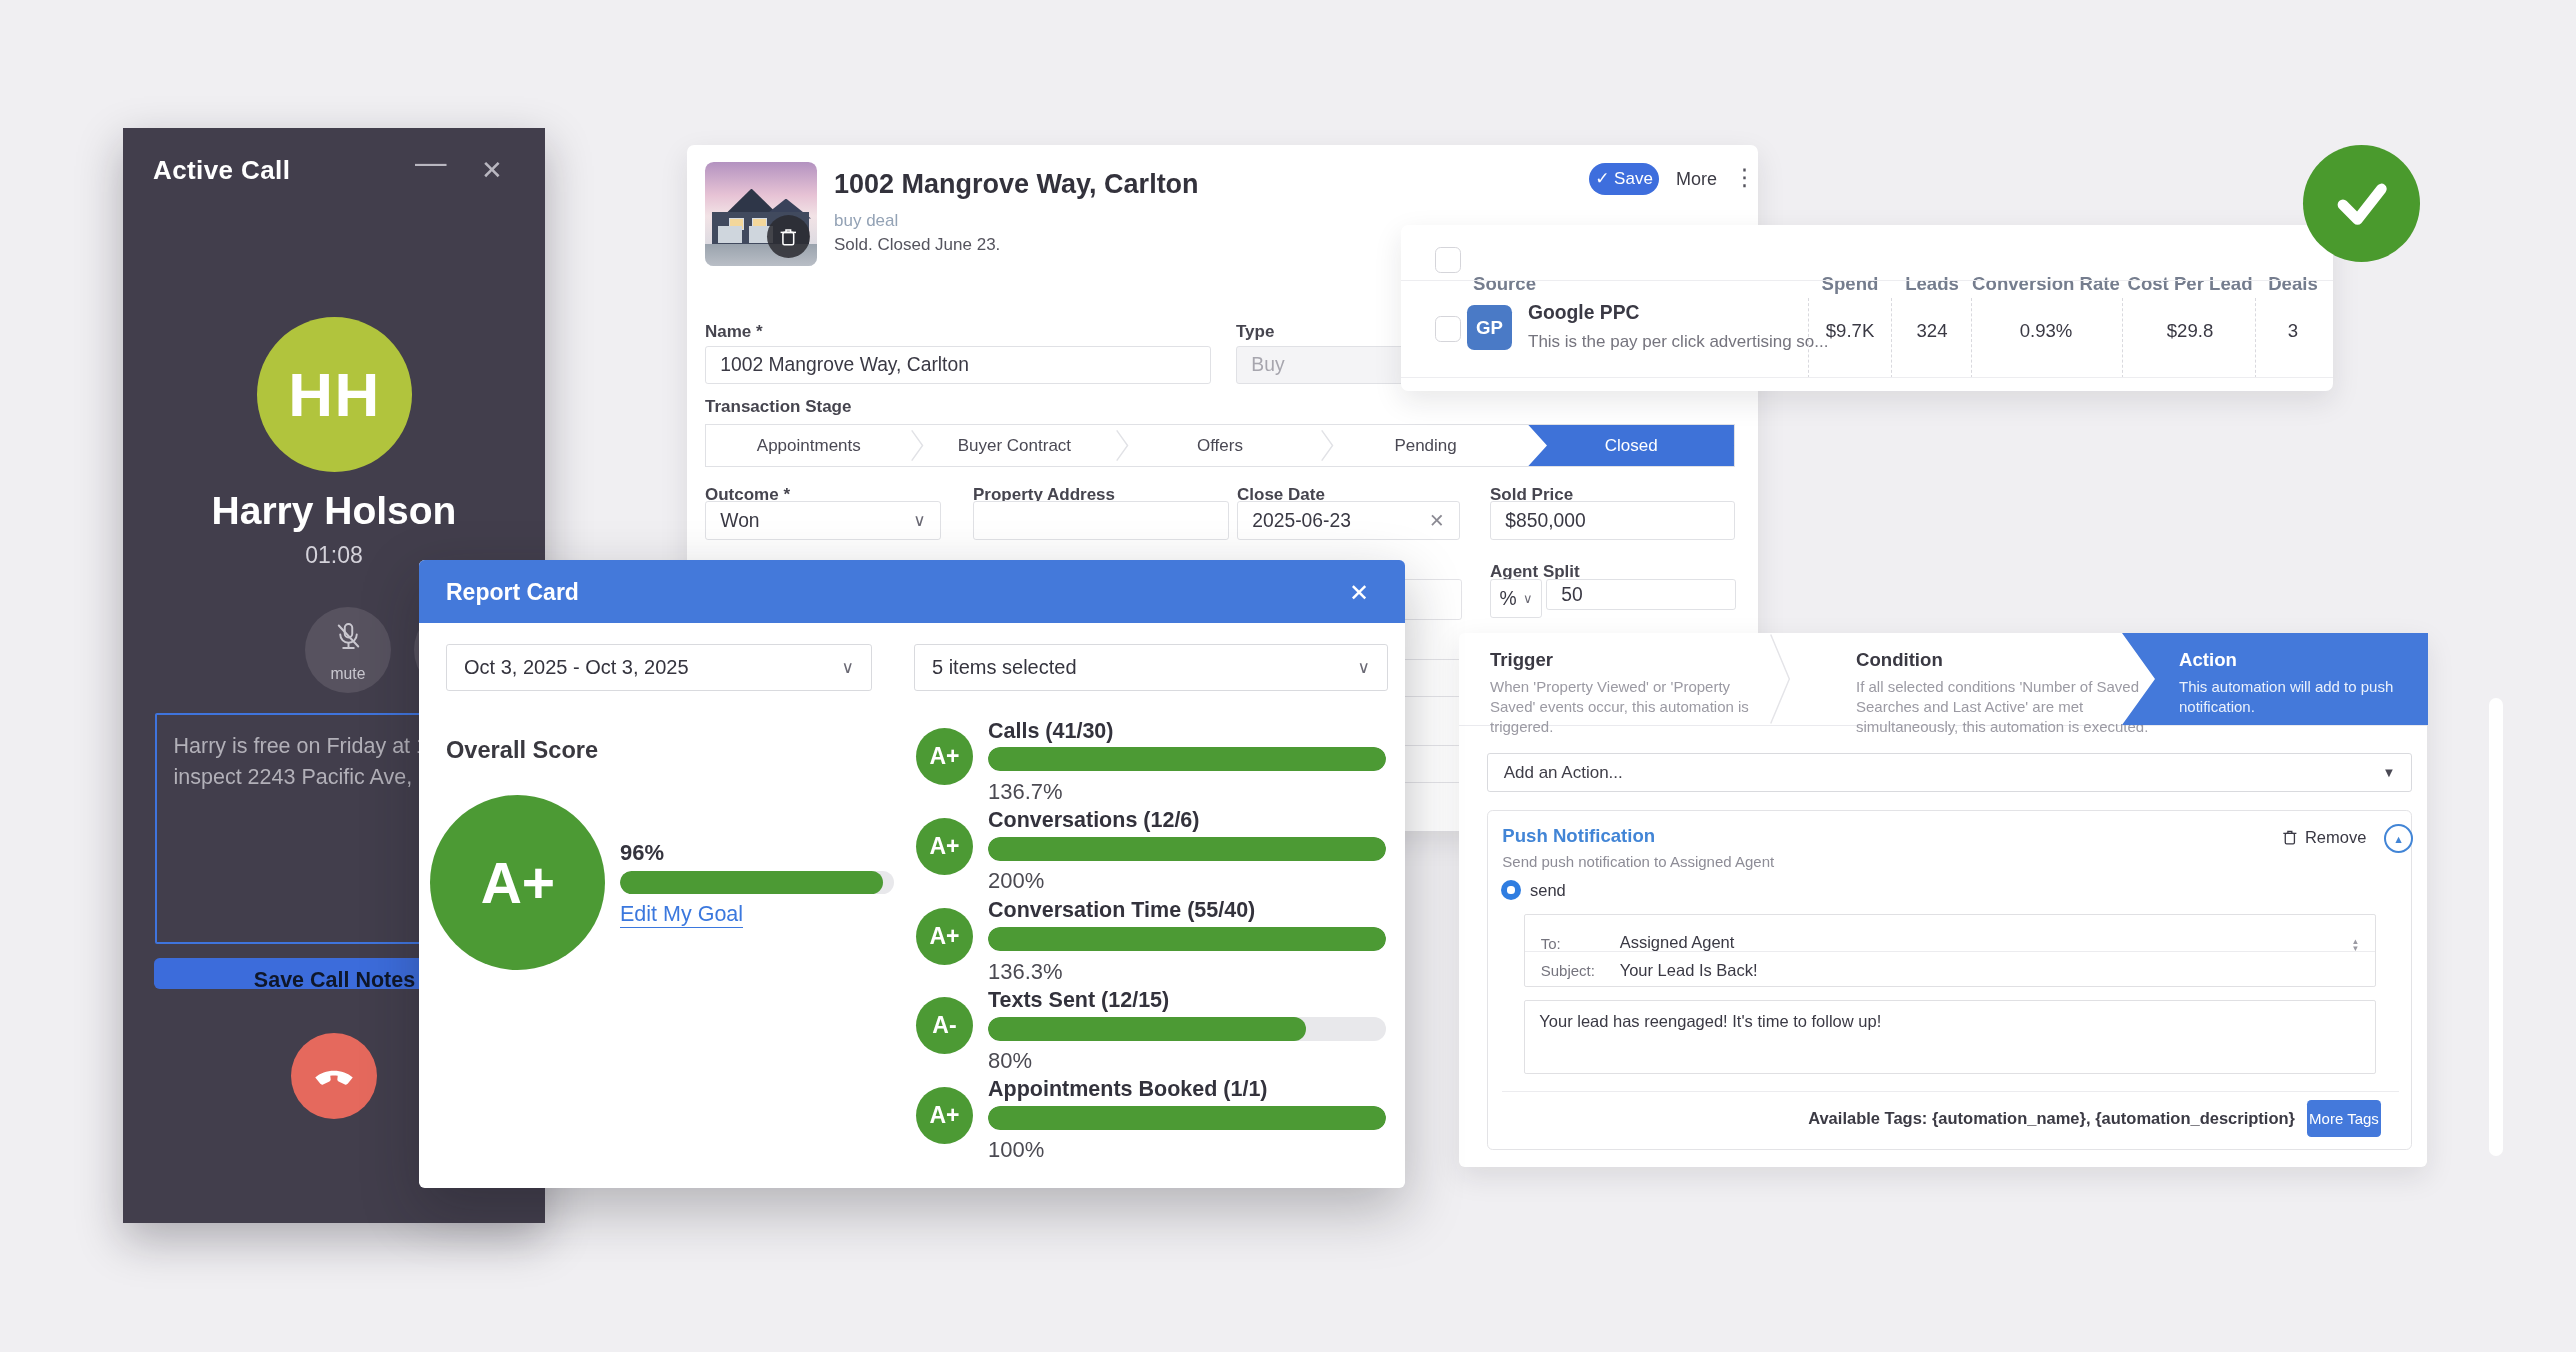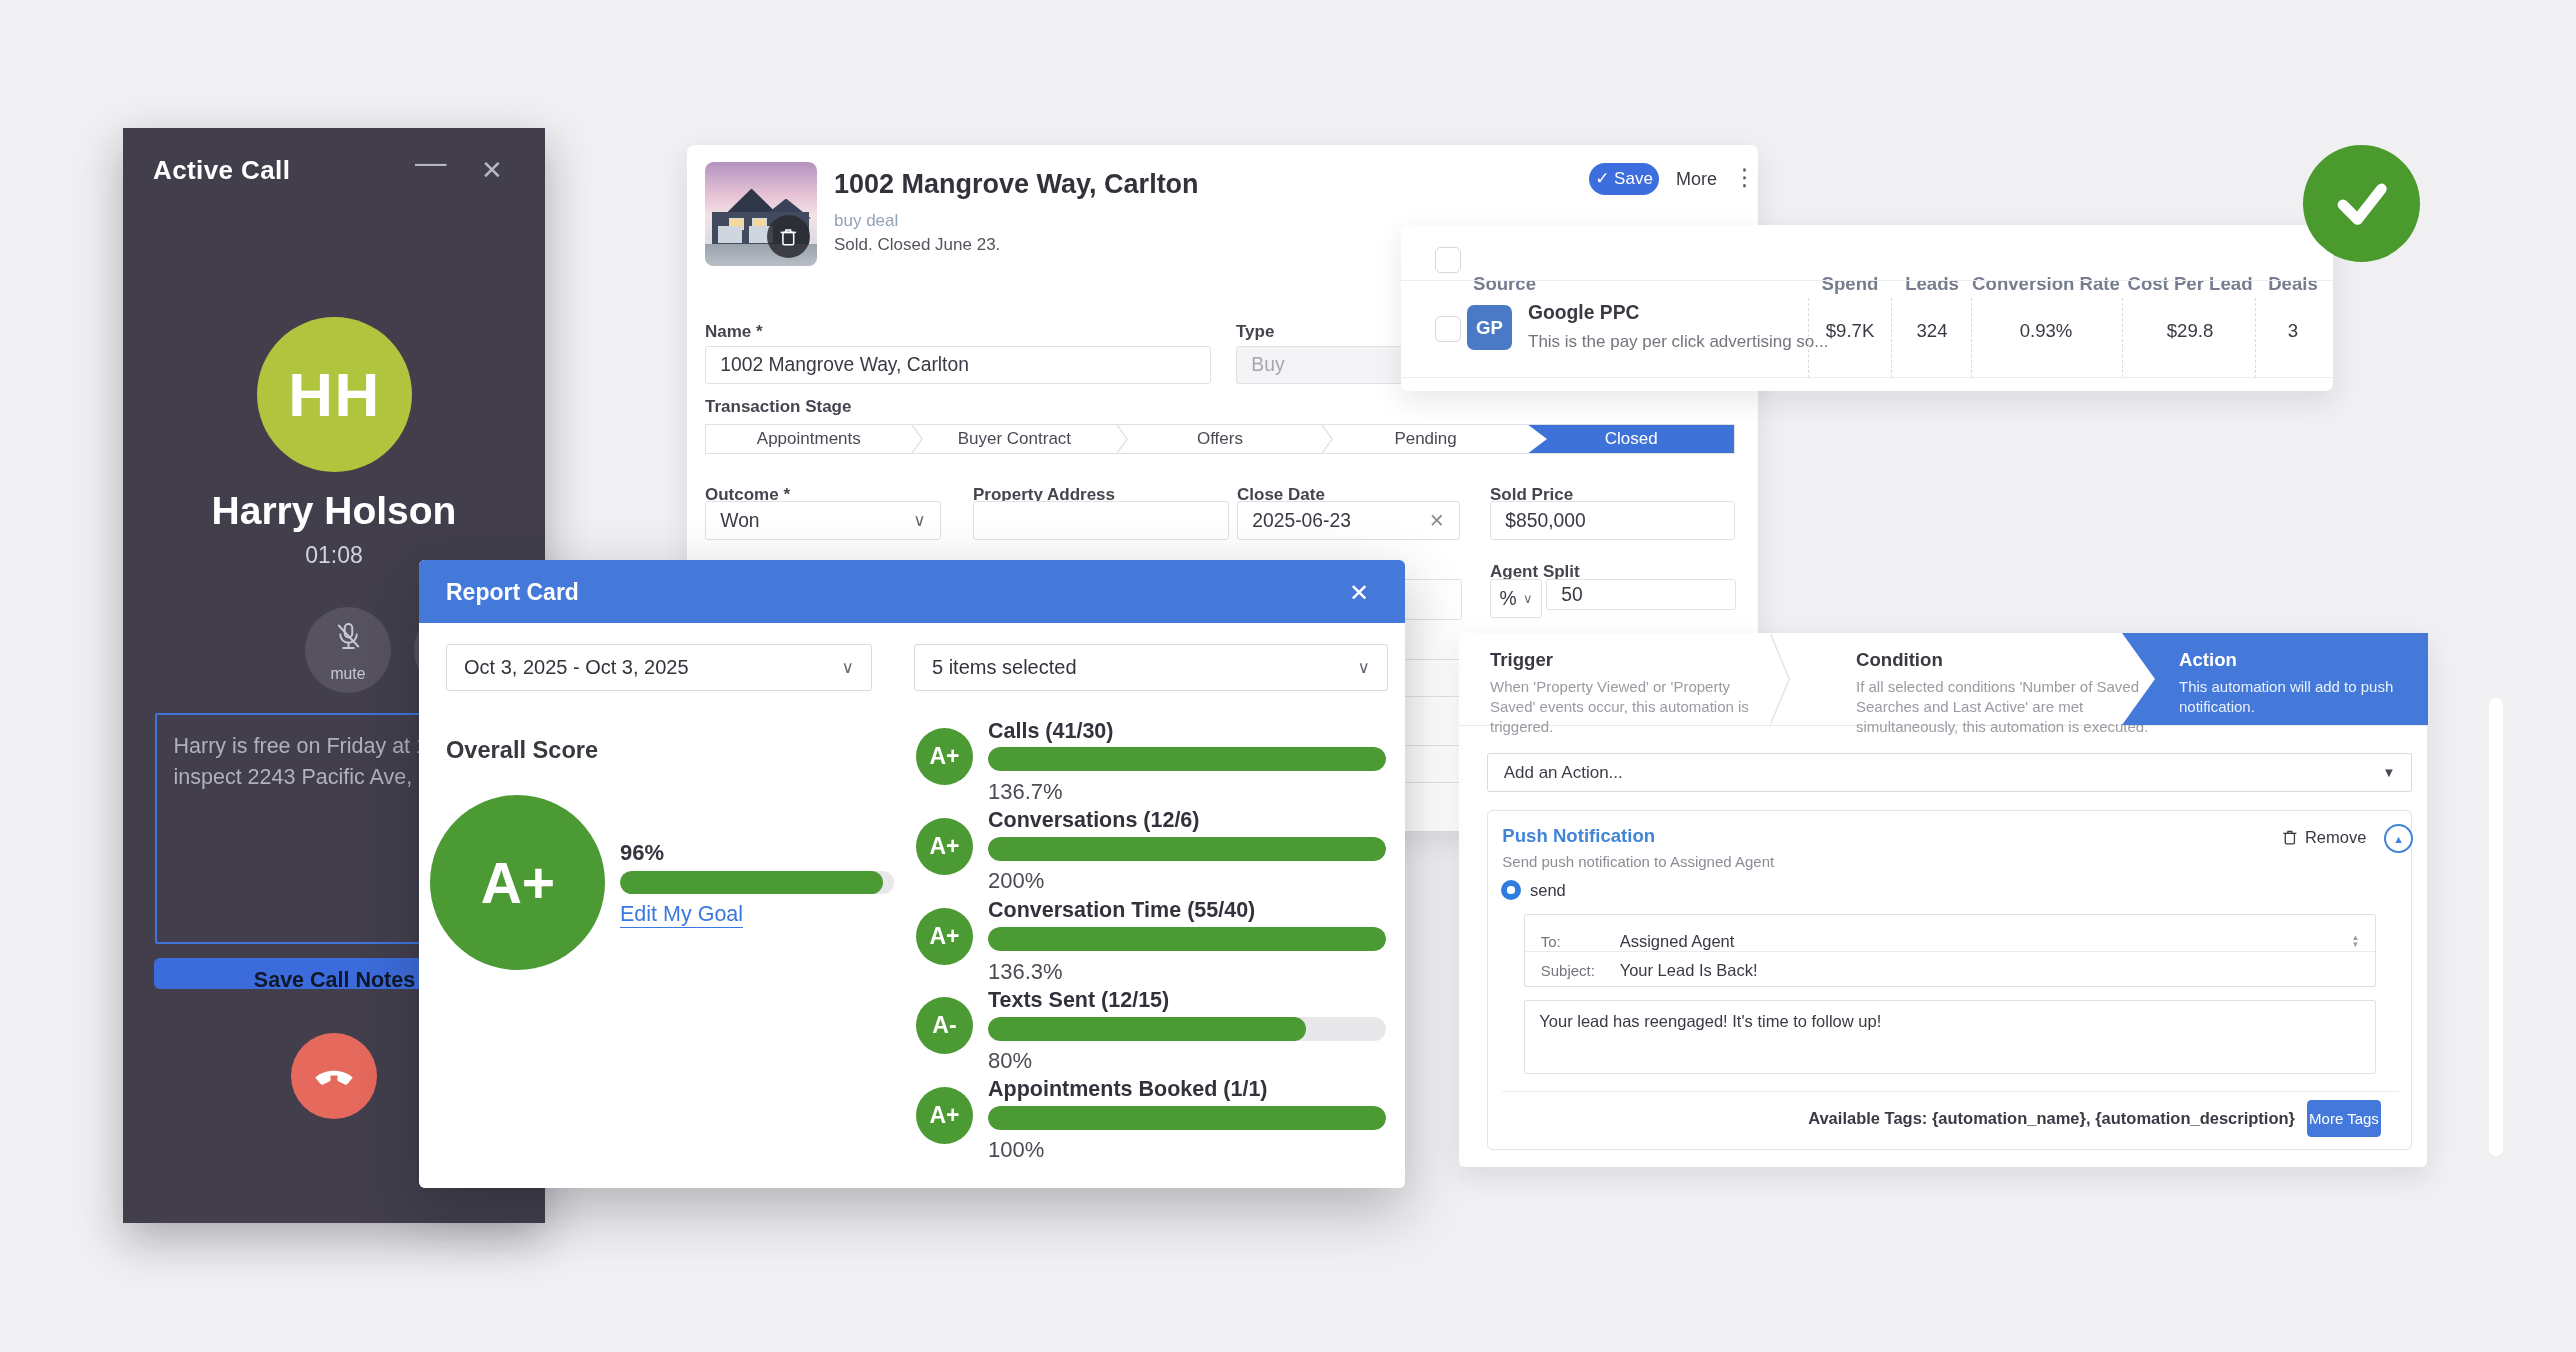--- a/index.html
+++ b/index.html
@@ -47,21 +47,21 @@
   .save-pill{left:902px;top:18px;width:70px;height:32px;border-radius:16.5px;background:#3e6edd;color:#fff;
              font-size:17px;text-align:center;line-height:32px;cursor:pointer;}
   .more-btn{left:989px;top:23.6px;font-size:18px;color:#3c3b45;cursor:pointer;}
   .kebab{left:1046px;top:18.6px;font-size:23px;color:#55545e;cursor:pointer;}
   .field-label{font-size:17px;color:#46454f;font-weight:bold;}
   .input{background:#fff;border:1.4px solid #e0e1e5;border-radius:2.9px;box-sizing:border-box;
          font-size:19.3px;color:#3a3944;padding:0 14.3px;display:flex;align-items:center;}
   .input.disabled{background:#f4f4f6;color:#a7a6ae;}
   .sel-caret{margin-left:auto;color:#6a6974;font-size:17px;}
   .clear-x{margin-left:auto;color:#8b8a93;font-size:18.6px;cursor:pointer;}
-  .stage-bar{left:18px;top:279px;width:1030px;height:30px;border:1.4px solid #e0e1e5;background:#fff;
+  .stage-bar{left:18px;top:279px;width:1030px;height:43px;border:1.4px solid #e0e1e5;background:#fff;
              box-sizing:border-box;display:flex;}
   .stage-seg{flex:1;position:relative;display:flex;align-items:center;justify-content:center;
              font-size:17px;color:#4a4954;cursor:pointer;}
   .stage-seg.active{background:#3e72d8;color:#fff;clip-path:polygon(0 0,100% 0,100% 100%,0 100%,18.6px 50%);}
   .stage-sep{position:absolute;right:-5.7px;top:0;height:100%;z-index:2;}
   .peek-box{border:1.4px solid #e3e3e7;border-radius:2.9px;background:#fff;}
   
   .sources{left:1401px;top:225px;width:932px;height:166px;background:#fff;border-radius:7.2px;z-index:30;
            box-shadow:0 10px 29px rgba(30,30,40,.10);}
   .chk{width:26px;height:26px;border:1.4px solid #d5d5da;border-radius:5.7px;background:#fff;box-sizing:border-box;cursor:pointer;}
@@ -344,21 +344,21 @@
           </g>
         </svg>
         <span>Remove</span>
       </div>
       <div class="abs collapse-ic">▲</div>
 
       <div class="abs radio"></div>
       <div class="abs send-label">send</div>
 
       <div class="abs ts-box">
-        <div class="ts-row" style="top:8px;">
+        <div class="ts-row" style="top:1px;align-items:flex-end;">
           <span class="ts-lab">To:</span>
           <span class="ts-val">Assigned Agent</span>
           <span class="spinner">
             <span>▲</span>
             <span>▼</span>
           </span>
         </div>
         <div class="ts-div"></div>
         <div class="ts-row" style="top:37px;">
           <span class="ts-lab">Subject:</span>

